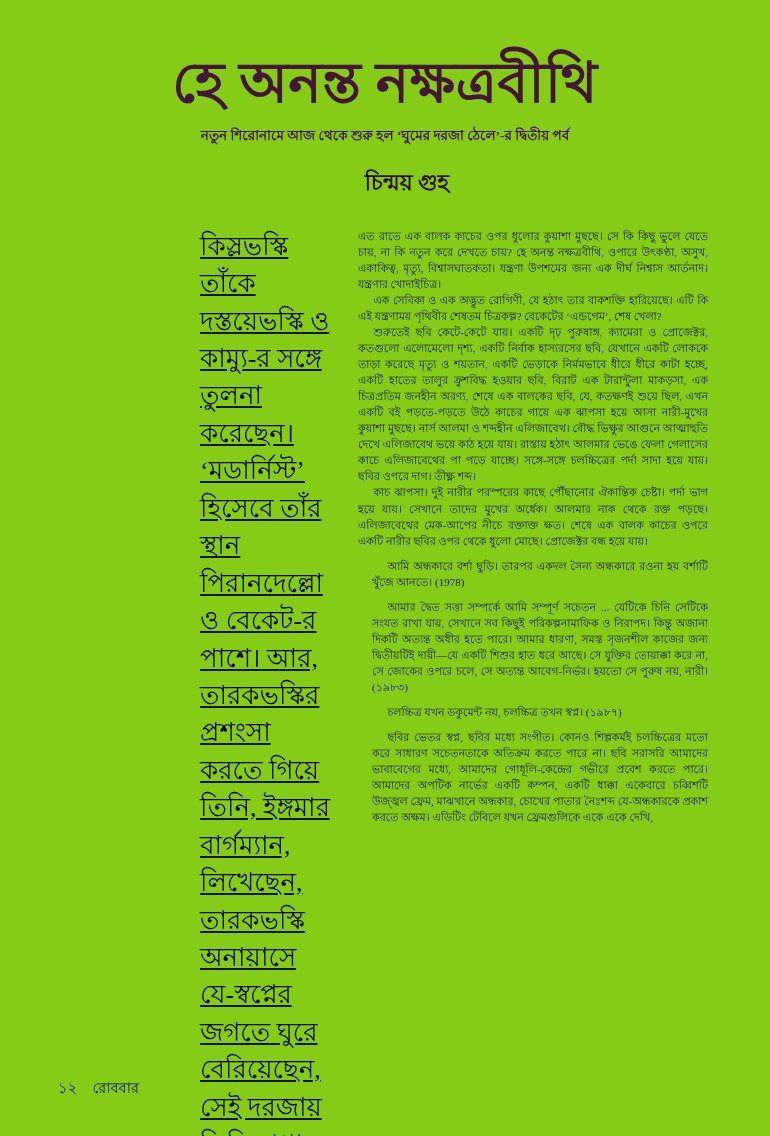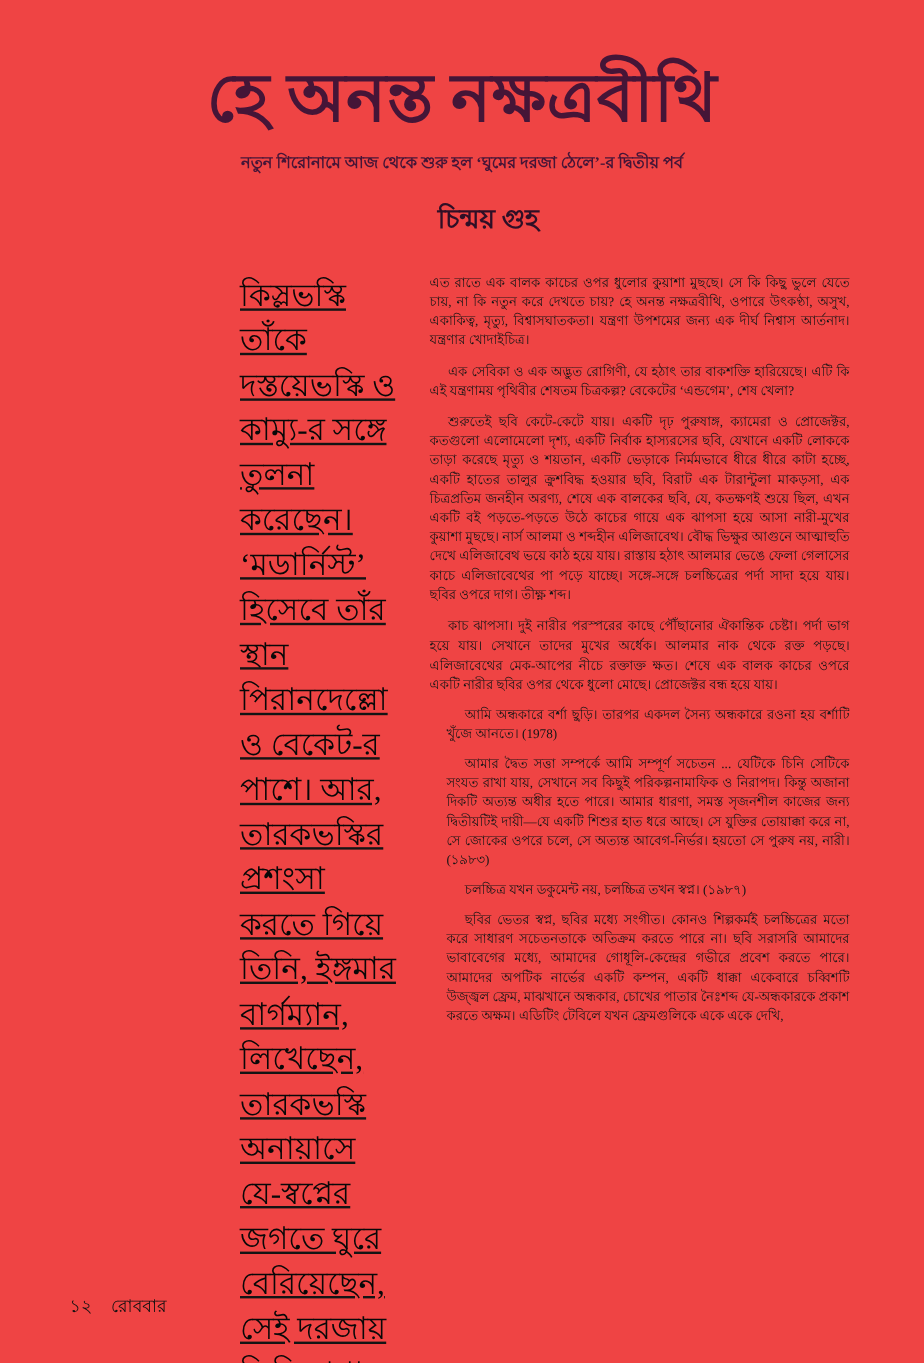--- a/index.html
+++ b/index.html
@@ -1,20 +1,20 @@
 <!DOCTYPE html>
 <html><head>
 <meta charset="utf-8">
 <style>
   * { box-sizing: border-box; }
   html, body { margin: 0; padding: 0; background: #dcdcdc; }
   .page {
     width: 770px; height: 1136px;
     margin: 0 auto;
-    background: #ef4444;
+    background: #84cc16;
     position: relative;
     overflow: hidden;
     font-family: "Liberation Serif", "DejaVu Serif", serif;
     color: #141414;
   }
   .masthead { text-align: center; padding-top: 52px; }
   .title {
     margin: 0;
     font-size: 56px;
     line-height: 1.12;
@@ -62,21 +62,21 @@
   .right-col {
     flex: 1;
     font-size: 11px;
     line-height: 1.46;
     text-align: justify;
     color: #161616;
     max-height: 818px;
     overflow: hidden;
   }
   .right-col p { margin: 0; }
-  .right-col p.indent { text-indent: 1.4em; margin-top: 10px; }
+  .right-col p.indent { text-indent: 1.4em; }
   .right-col p.quote {
     margin: 9px 0 9px 14px;
     text-indent: 1.4em;
   }
   .footer {
     position: absolute;
     left: 58px;
     bottom: 35px;
     font-size: 14.5px;
     color: #101010;

